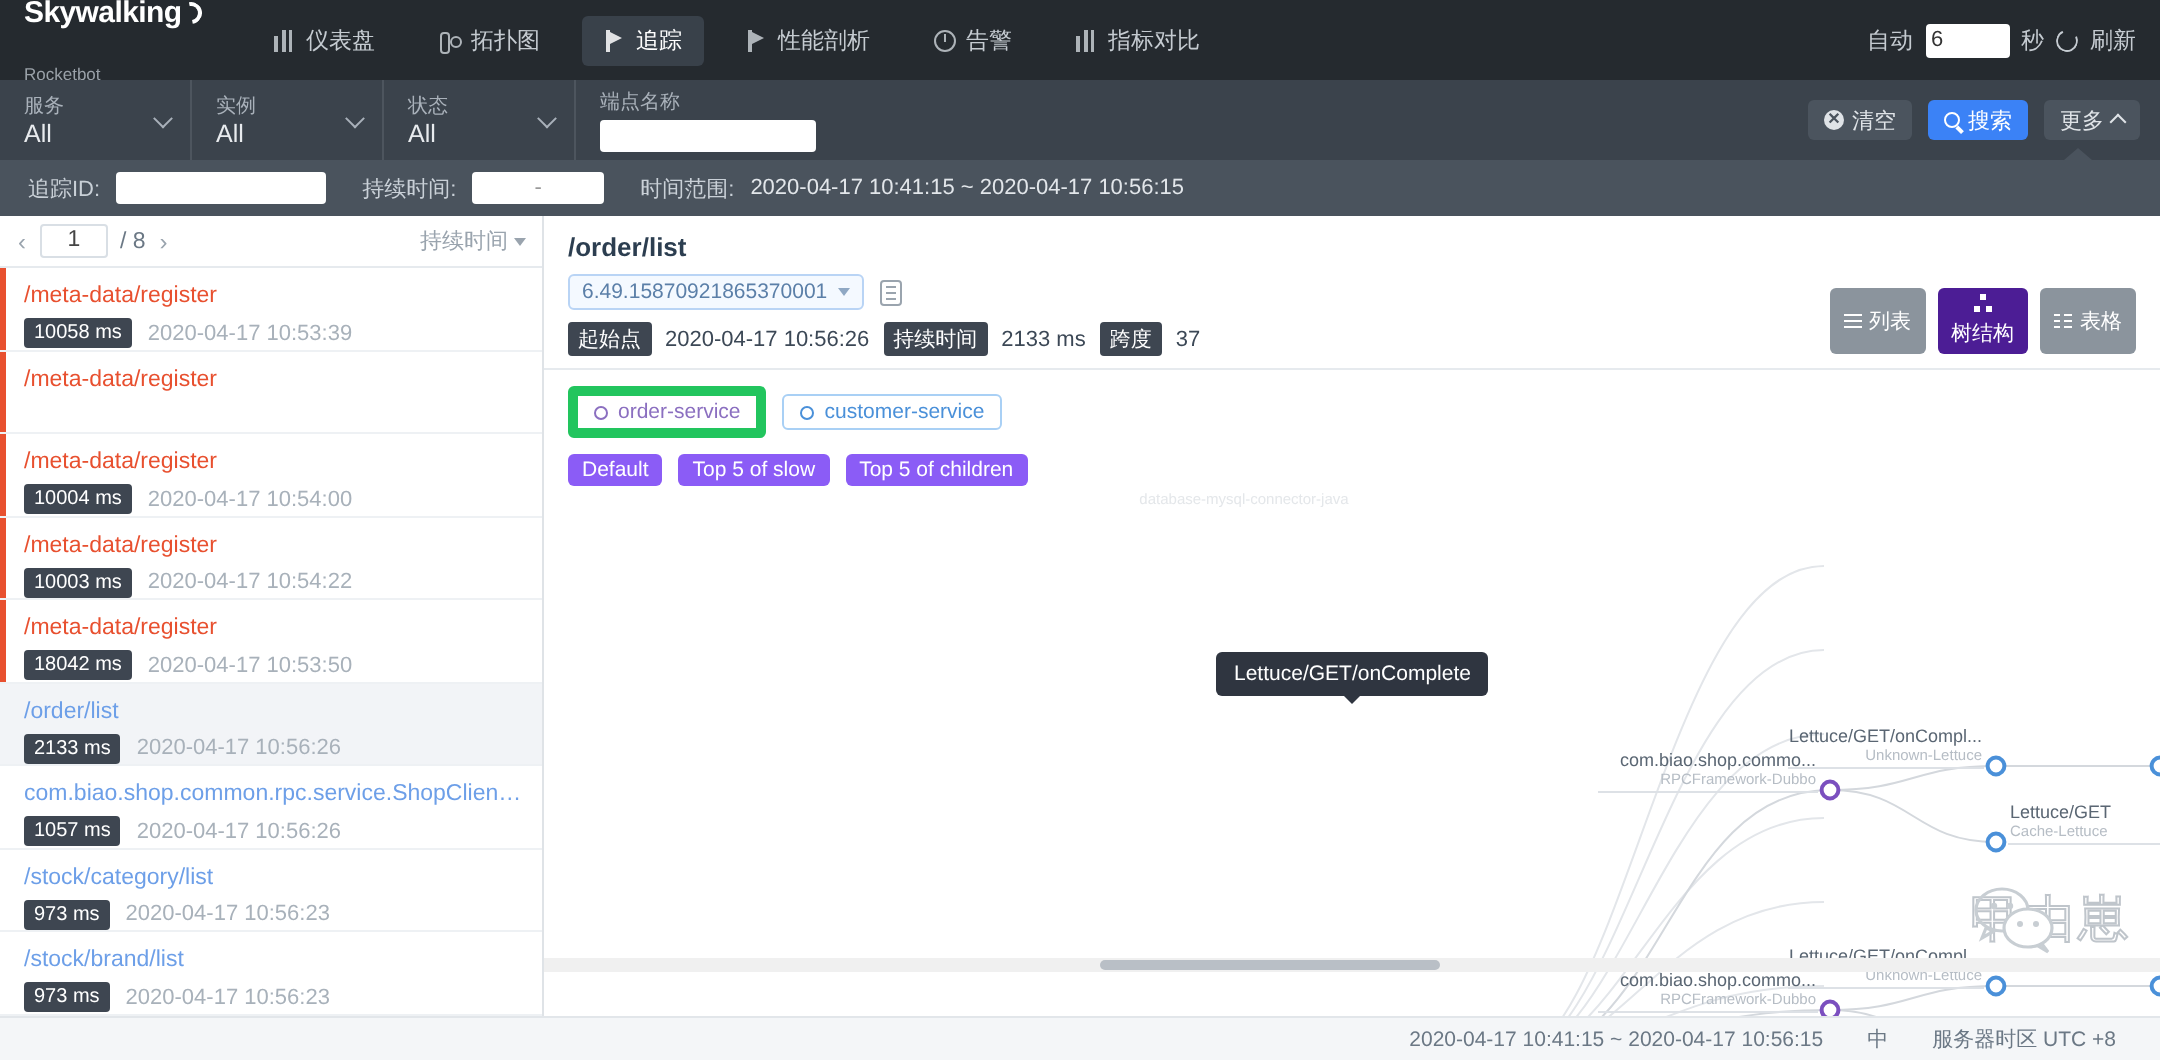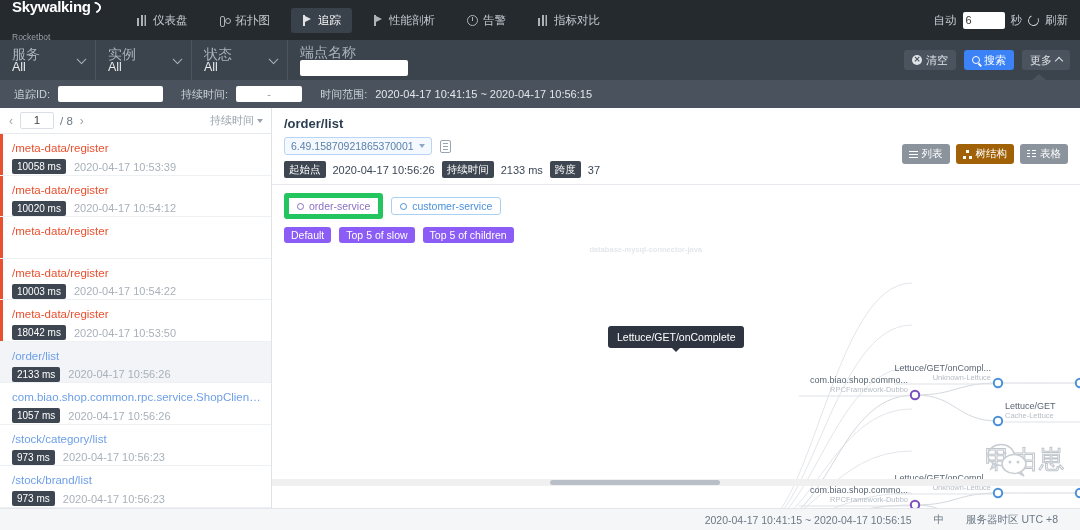--- a/index.html
+++ b/index.html
@@ -61,21 +61,21 @@
   
   .filterbar {
     background: #3b434c; height: 40px; flex: 0 0 40px; display:flex; align-items:stretch;
     position: relative;
   }
   .fcell {
     padding: 4px 10px 3px 12px; min-width: 96px; position: relative;
     border-right: 1px solid #4d555e; display:flex; flex-direction:column; justify-content:center;
   }
   .fcell.nb { border-right: none; }
-  .flabel { color: #a9b1ba; font-size: 14px; line-height: 12px; }
+  .flabel { color: #a9b1ba; font-size: 10px; line-height: 12px; }
   .fvalue { color: #e8ebee; font-size: 12.5px; line-height: 14px; }
   .chev {
     position: absolute; right: 10px; top: 50%; width: 7px; height: 7px;
     border-right: 1.4px solid #a9b1ba; border-bottom: 1.4px solid #a9b1ba;
     transform: translateY(-60%) rotate(45deg);
   }
   .fcell.endpoint { min-width: 132px; }
   .endpoint-input {
     width: 108px; height: 16px; background:#fff; border:none; border-radius:2px;
     font-size:11px; color:#333; padding:0 4px; margin-top:2px;
@@ -168,21 +168,21 @@
   .chip.purple { border:5px solid #22c55e; color:#8b6fc0;}
   .chip.blue { border:1px solid #a9d0f5; color:#4a90d9;}
   .modes { display:flex; align-items:center; gap:8px; padding:8px 12px 0 12px;}
   .mode { background:#8b5cf6; color:#fff; font-size:10.5px; border-radius:3px; padding:2px 7px; cursor:pointer;}
 
   .viewtabs { position:absolute; right:12px; top:36px; display:flex; gap:6px;}
   .vtab {
     display:flex; align-items:center; gap:4px; background:#8b949d; color:#fff;
     font-size:10.5px; border-radius:3px; padding:3px 7px; cursor:pointer;
   }
-  .vtab.active { background:#a16207; }
+  .vtab.active { background:#4c1d95;flex-direction:column; }
   .vt-ic { display:inline-block; width:9px; height:9px; position:relative;}
   .vt-list::before { content:""; position:absolute; left:0;top:1px; width:9px;height:1.2px; background:#fff;
                      box-shadow:0 3px 0 #fff, 0 6px 0 #fff;}
   .vt-tree::before { content:""; position:absolute; left:3px;top:0; width:3px;height:3px; background:#fff;}
   .vt-tree::after { content:""; position:absolute; left:0;bottom:0; width:3px;height:3px; background:#fff;
                     box-shadow:6px 0 0 #fff;}
   .vt-table::before { content:""; position:absolute; left:0;top:0.5px; width:3px;height:1.4px; background:#fff;
                       box-shadow:0 3px 0 #fff, 0 6px 0 #fff;}
   .vt-table::after { content:""; position:absolute; left:4.5px;top:0.5px; width:4.5px;height:1.4px; background:#fff;
                      box-shadow:0 3px 0 #fff, 0 6px 0 #fff;}
@@ -326,27 +326,27 @@
       <div class="items" id="trace-items">
           <div class="titem err">
             <div class="tname err">/meta-data/register</div>
             <div class="trow2">
               <span class="dur-badge">10058 ms</span>
               <span class="ttime">2020-04-17 10:53:39</span>
             </div>
           </div>
           <div class="titem err">
             <div class="tname err">/meta-data/register</div>
-            <div class="trow2">
-              <span class="dur-badge">10020 ms</span>
-              <span class="ttime">2020-04-17 10:54:12</span>
-            </div>
           </div>
           <div class="titem err">
             <div class="tname err">/meta-data/register</div>
+            <div class="trow2">
+              <span class="dur-badge">10004 ms</span>
+              <span class="ttime">2020-04-17 10:54:00</span>
+            </div>
           </div>
           <div class="titem err">
             <div class="tname err">/meta-data/register</div>
             <div class="trow2">
               <span class="dur-badge">10003 ms</span>
               <span class="ttime">2020-04-17 10:54:22</span>
             </div>
           </div>
           <div class="titem err">
             <div class="tname err">/meta-data/register</div>
@@ -516,21 +516,21 @@
               <div class="nl-main">com.biao.shop.commo...</div>
               <div class="nl-sub">RPCFramework-Dubbo</div>
             </div>
             <div class="nodelabel" style="width: 98px; top: 230px; left: 621px; text-align: right;">
               <div class="nl-main">Lettuce/GET/onCompl...</div>
               <div class="nl-sub">Unknown-Lettuce</div>
             </div>
             <div class="nodelabel" style="width: 80px; top: 268px; left: 733px; text-align: left;">
               <div class="nl-main">Lettuce/GET</div>
             </div>
-            <div class="nodelabel" style="left: 270px; top: 2px; width: 160px; text-align: right; font-weight: bold;">
+            <div class="nodelabel" style="left: 270px; top: 2px; width: 160px; text-align: center;">
               <div class="nl-sub" style="color:#e4e7ea">database-mysql-connector-java</div>
             </div>
           </div>
         <div class="tooltip" id="tooltip" style="left:336px; top:83px;">Lettuce/GET/onComplete</div>
         <div class="watermark">
           <svg width="46" height="34" viewBox="0 0 46 34">
             <ellipse cx="16" cy="12" rx="13" ry="10.5" fill="none" stroke="#c3c9cf" stroke-width="1.6"></ellipse>
             <path d="M8 21 L6 26 L12 22.5 Z" fill="none" stroke="#c3c9cf" stroke-width="1.6"></path>
             <circle cx="12" cy="10" r="1.6" fill="#c3c9cf"></circle>
               <circle cx="20" cy="10" r="1.6" fill="#c3c9cf"></circle>

